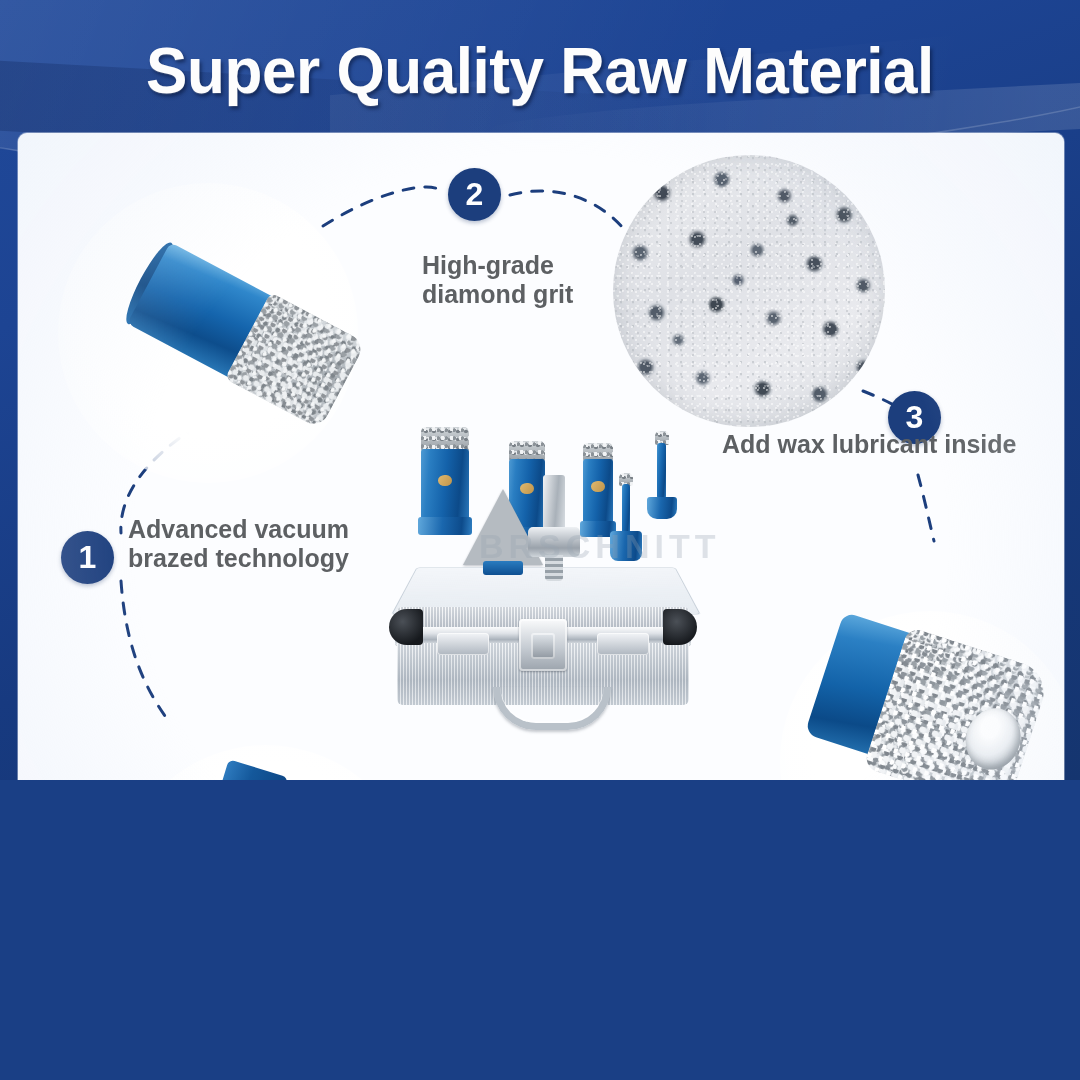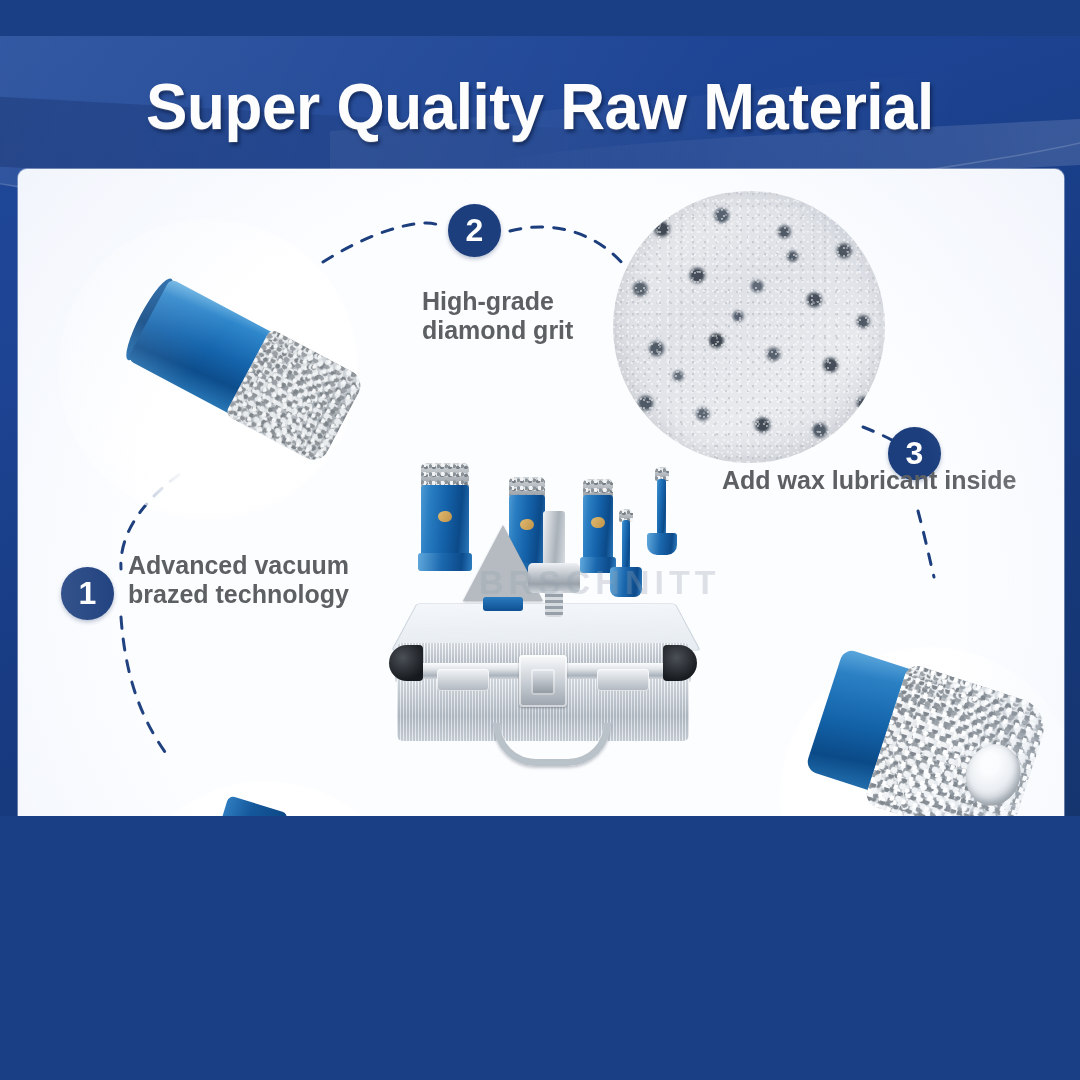--- a/index.html
+++ b/index.html
@@ -4,21 +4,20 @@
 <style>
   html,body{margin:0;padding:0;}
   body{
     width:1080px;height:1080px;overflow:hidden;
     font-family:"Liberation Sans",sans-serif;
     background:#1a3f85;
   }
   #stage{
     position:relative;width:1080px;height:780px;overflow:hidden;
     background:linear-gradient(160deg,#20499a 0%,#1d4493 28%,#173a80 60%,#15356f 100%);
-    margin-top:36px;
   }
   
   .swoosh{position:absolute;pointer-events:none;}
   .sw1{left:-120px;top:-60px;width:1350px;height:230px;
        background:linear-gradient(115deg,rgba(255,255,255,0.10),rgba(255,255,255,0.00) 62%);
        border-radius:0 0 70% 40%/0 0 100% 60%;transform:rotate(-2.2deg);}
   .sw2{left:-200px;top:18px;width:1500px;height:150px;
        border-bottom:2px solid rgba(255,255,255,0.17);
        border-radius:0 0 60% 50%/0 0 100% 100%;transform:rotate(-2deg);}
   .sw3{left:330px;top:52px;width:900px;height:120px;

